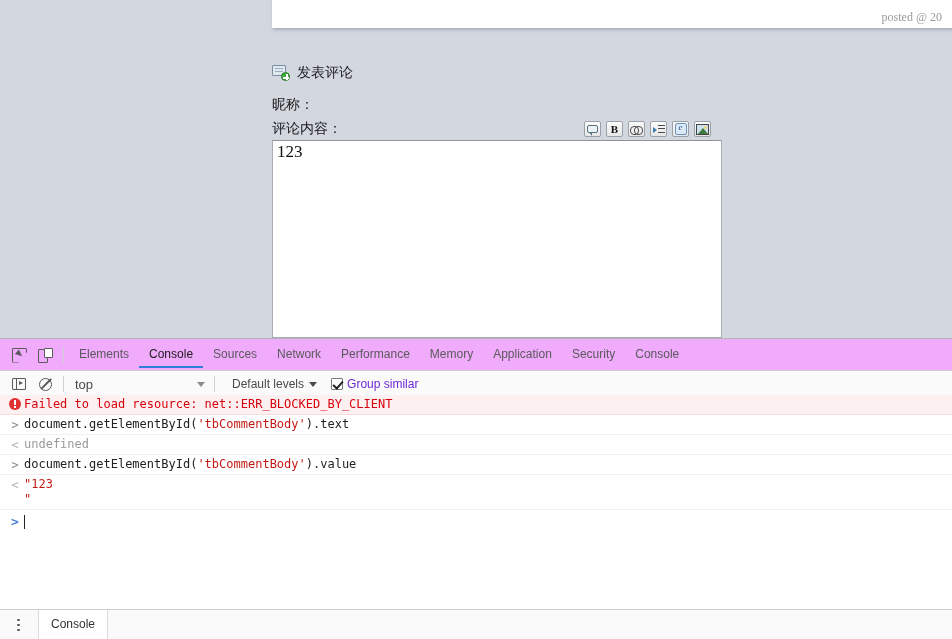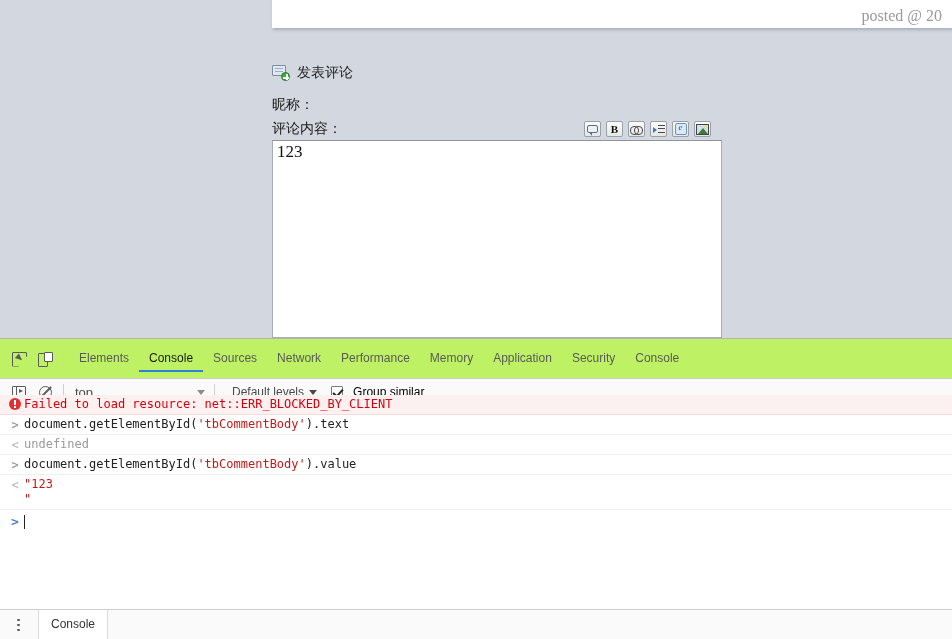--- a/index.html
+++ b/index.html
@@ -16,21 +16,21 @@
     position: absolute; left: 0; top: 0; width: 952px; height: 338px;
     background: #d3d7e0; overflow: hidden;
   }
   .post-card {
     position: absolute; left: 272px; top: -40px; width: 680px; height: 68px;
     background: #ffffff;
     box-shadow: 1px 2px 3px rgba(120,125,140,.45);
   }
   .post-meta {
     position: absolute; right: 10px; bottom: 3px;
-    font-size: 16px; color: #9a9a9a;
+    font-size: 12px; color: #9a9a9a;
     font-family: "Liberation Serif", serif;
     white-space: nowrap;
   }
   .comment-head {
     position: absolute; left: 272px; top: 64px;
     display: flex; align-items: center; gap: 7px;
   }
   .ch-icon { width: 18px; height: 16px; position: relative; display: block; }
   .ch-icon i {
     position: absolute; left: 0; top: 0; width: 14px; height: 11px;
@@ -136,22 +136,22 @@
 
   
   #devtools {
     position: absolute; left: 0; top: 338px; width: 952px; height: 301px;
     background: #ffffff;
     border-top: 1px solid #b4b4b4;
     font-family: "Liberation Sans", sans-serif;
     overflow: hidden;
   }
   .dt-tabbar {
-    height: 40px; display: flex; align-items: center;
-    border-bottom: 1px solid #cdcdcd; background: #bef264;
+    height: 32px; display: flex; align-items: center;
+    border-bottom: 1px solid #cdcdcd; background: #f0abfc;
     padding-left: 6px;
   }
   .dt-iconbtn {
     width: 26px; height: 26px; display:flex; align-items:center; justify-content:center;
     cursor: pointer;
   }
   .ic-inspect { width:14px;height:14px;position:relative;}
   .ic-inspect::before{content:"";position:absolute;left:0;top:0;width:13px;height:13px;border:1.4px solid #5a5a5a;border-radius:1px;
      clip-path: polygon(0 0,100% 0,100% 35%,45% 35%,45% 100%,0 100%);}
   .ic-inspect::after{content:"";position:absolute;left:4px;top:3px;width:0;height:0;
@@ -183,21 +183,21 @@
     padding: 0 4px 0 6px; cursor:pointer;
   }
   .caret { width:0;height:0;border-left:4.5px solid transparent;border-right:4.5px solid transparent;border-top:5px solid #8b8b8b; }
   .filter-input {
     width: 252px; height: 19px; border:1px solid #d0d0d0; background:#fff;
     font-size:12px; color:#9a9a9a; padding-left:6px; line-height:19px;
     font-family:"Liberation Sans",sans-serif;
   }
   .levels { font-size:12px; color:#4a4a4a; margin-left:12px; display:flex; align-items:center; gap:5px; cursor:pointer; }
   .levels .caret { border-top-color:#4a4a4a; }
-  .grp { display:flex; align-items:center; gap:10px; margin-left:14px; font-size:12px; color:#000000; cursor:pointer; }
+  .grp { display:flex; align-items:center; gap:4px; margin-left:14px; font-size:12px; color:#6d28d9; cursor:pointer; }
   .cbx { width:12px;height:12px;border:1px solid #7b7b7b;background:#fff;border-radius:1px;position:relative;}
   .cbx.checked{background:#fff;}
   .cbx.checked::after{content:"";position:absolute;left:3px;top:0px;width:4px;height:8px;border:solid #222;border-width:0 2px 2px 0;transform:rotate(42deg);}
 
   
   .console-body {
     position:absolute; left:0; top:56px; right:0; bottom:31px;
     overflow:hidden; background:#fff;
     font-family:"DejaVu Sans Mono","Liberation Mono",monospace;
     font-size:12px;

